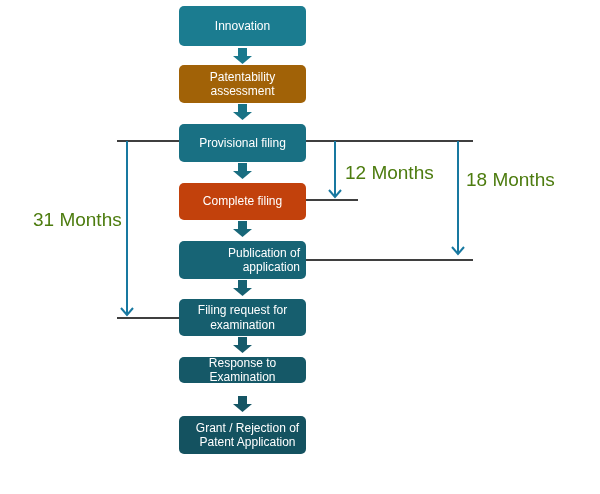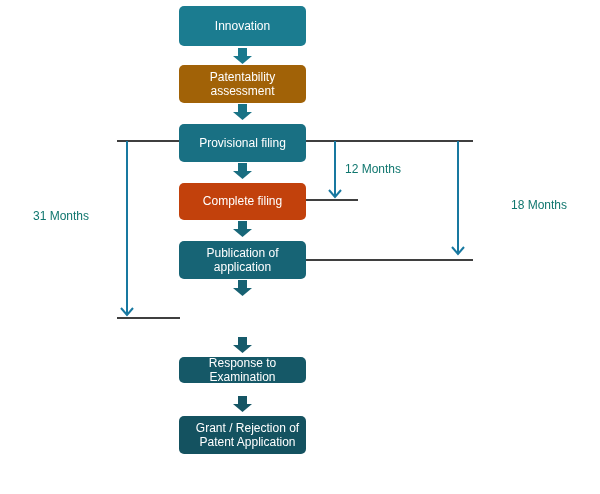--- a/index.html
+++ b/index.html
@@ -19,25 +19,25 @@
   }
   .b1{top:6px;height:40px;}
   .b2{top:65px;height:38px;}
   .b3{top:124px;height:38px;}
   .b4{top:183px;height:37px;}
   .b5{top:241px;height:38px;}
   .b6{top:299px;height:37px;}
   .b7{top:357px;height:26px;}
   .b8{top:416px;height:38px;}
   .ann{
-    position:absolute;font-size:12px;color:#0f766e;white-space:nowrap;
+    position:absolute;font-size:19px;color:#4d7c0f;white-space:nowrap;
   }
   .ann-31{left:33px;top:209px;}
   .ann-12{left:345px;top:162px;}
-  .ann-18{left:466px;top:198px;margin-left:45px;}
+  .ann-18{left:466px;top:169px;}
 </style>
 </head>
 <body>
 
 <div class="canvas">
 
   <svg class="layer" width="600" height="494">
     <g>
       <line x1="117" y1="141" x2="473" y2="141" stroke-width="2" stroke="#3F3F3F"></line>
       <line x1="306" y1="200" x2="358" y2="200" stroke-width="2" stroke="#3F3F3F"></line>
@@ -60,21 +60,22 @@
       <polygon points="5,0 14,0 14,8 19,8 9.5,16 0,8 5,8" transform="translate(233,280)" fill="#176172"></polygon>
       <polygon points="5,0 14,0 14,8 19,8 9.5,16 0,8 5,8" transform="translate(233,337)" fill="#165B6B"></polygon>
       <polygon points="5,0 14,0 14,8 19,8 9.5,16 0,8 5,8" transform="translate(233,396)" fill="#155564"></polygon>
     </g>
   </svg>
 
   <div class="box b1" style="background-color: rgb(27, 124, 144); text-align: center;">Innovation</div>
   <div class="box b2" style="background-color: #a16207;">Patentability assessment</div>
   <div class="box b3" style="background-color: rgb(25, 112, 131);">Provisional filing</div>
   <div class="box b4" style="background-color: #c2410c;">Complete filing</div>
-  <div class="box b5" style="background-color: rgb(23, 100, 117);">Publication of application</div>
+  <div class="box b5" style="background-color: rgb(23, 100, 117); text-align: right;">Publication of application</div>
+  <div class="box b6" style="background-color: rgb(22, 94, 110);">Filing request for examination</div>
   <div class="box b7" style="background-color: rgb(21, 88, 103);">Response to Examination</div>
   <div class="box b8" style="background-color: rgb(20, 82, 96); padding-left: 16px;">Grant / Rejection of Patent Application</div>
 
   <div class="ann ann-31">31 Months</div>
   <div class="ann ann-12">12 Months</div>
   <div class="ann ann-18">18 Months</div>
 
 </div>
 
 </body></html>

